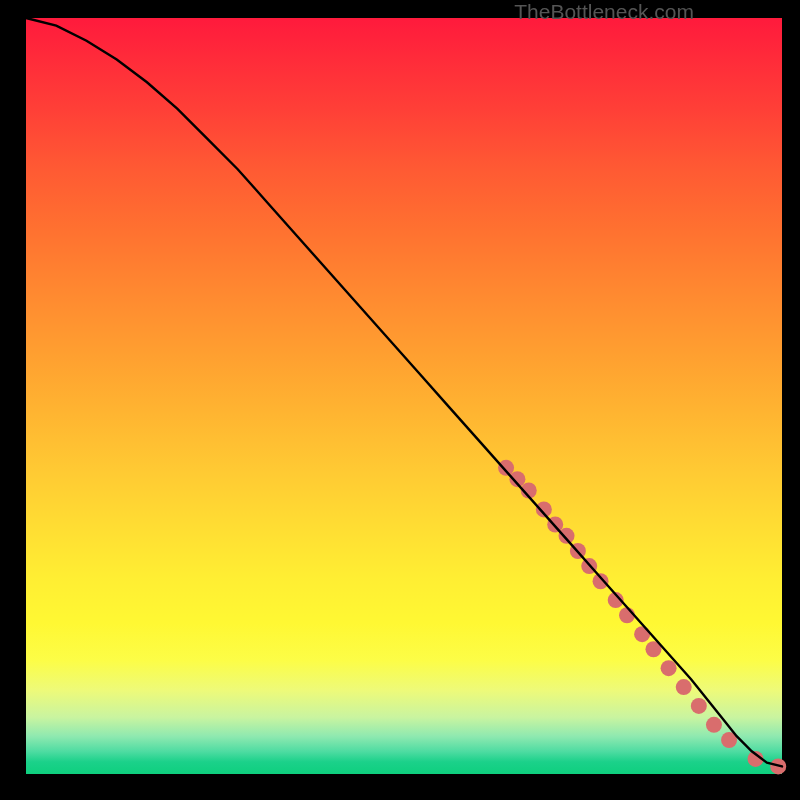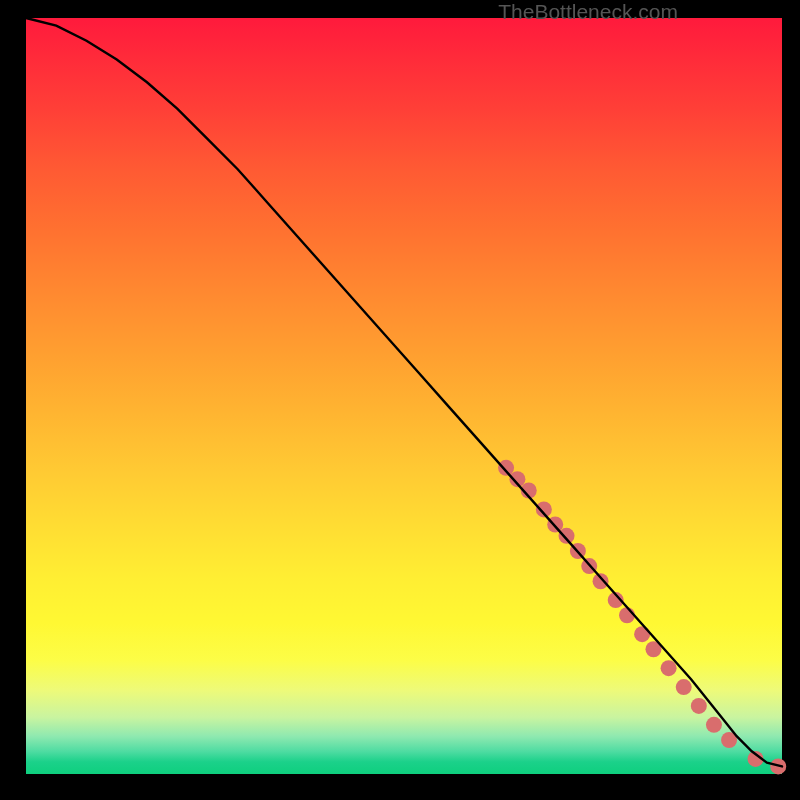--- a/index.html
+++ b/index.html
@@ -9,20 +9,21 @@
     height: 800px;
     background: #000000;
     overflow: hidden;
     font-family: Arial, Helvetica, sans-serif;
   }
   .stage {
     position: relative;
     width: 696px;
     height: 800px;
     background: #000000;
+    padding-left: 16px;
   }
   .plot {
     position: absolute;
     left: 26px;
     top: 18px;
     width: 756px;
     height: 756px;
     
     background: linear-gradient(
       to bottom,

